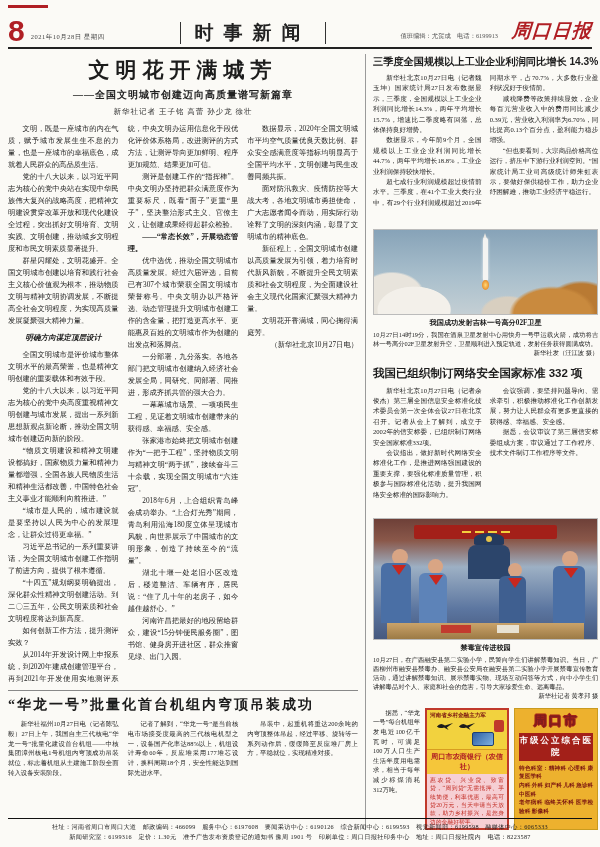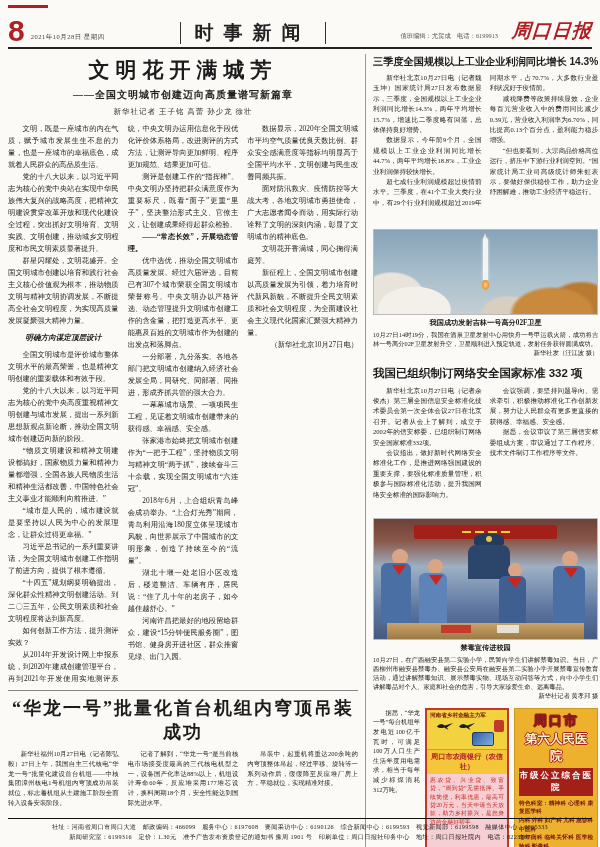--- a/index.html
+++ b/index.html
@@ -78,21 +78,21 @@
   .bank-card{width:20px;height:12px;background:linear-gradient(135deg,#2e5fa3,#7fb2e0);border-radius:2px;margin-left:42px;border:1px solid #1d3f73;}
   .ad-bank-name{background:#f5c63a;color:#b01f24;font-weight:bold;font-size:7.2px;text-align:center;padding:2px 0;border-top:1px solid #d89c20;}
   .ad-bank-body{font-size:5.8px;line-height:8.4px;color:#c0271e;padding:2px 3px;text-align:justify;flex:1;}
   .ad-hosp{flex:1;background:#edb12e;border:1px solid #c99b20;box-sizing:border-box;padding:3px 4px;text-align:center;display:flex;flex-direction:column;}
   .hosp-city{font-size:13px;font-weight:bold;color:#7f1d1d;text-shadow:1px 0 #a32019,-1px 0 #a32019,0 1px #a32019,0 -1px #a32019;letter-spacing:2px;}
   .hosp-name{font-size:12.5px;font-weight:bold;color:#fdf3c8;text-shadow:1px 0 #a32019,-1px 0 #a32019,0 1px #a32019,0 -1px #a32019;margin-top:1px;}
   .hosp-banner{background:#a32019;color:#fff;font-size:8.5px;font-weight:bold;letter-spacing:2px;margin:3px 0;padding:2px 0;}
   .hosp-depts{font-size:5.7px;line-height:8.6px;color:#7a1410;font-weight:bold;text-align:justify;flex:1;}
   
   .bottom-art{border-top:1px solid #888;margin-top:5px;padding-top:4px;}
-  .b-head{font-size:18px;font-weight:bold;text-align:center;letter-spacing:2px;margin:1px 0 5px;}
+  .b-head{font-size:14px;font-weight:bold;letter-spacing:2px;margin:1px 0 5px;}
   .bcols{columns:3;column-gap:9px;column-fill:auto;height:62px;font-size:6.4px;line-height:9.8px;text-align:justify;}
   
   .footer{position:absolute;left:8px;right:8px;bottom:6px;border-top:1.5px solid #111;padding-top:3px;}
   .footer div{font-size:6.2px;color:#222;text-align:center;line-height:9.5px;letter-spacing:.3px;}
 </style>
 </head>
 <body>
 
 <div class="top-red-bar"></div>
 
@@ -133,22 +133,22 @@
           <p class="dash">——“常态长效”，开展动态管理。</p>
           <p class="p">优中选优，推动全国文明城市高质量发展。经过六届评选，目前已有307个城市荣获全国文明城市荣誉称号。中央文明办以严格评选、动态管理提升文明城市创建工作的含金量，把打造更高水平、更能惠及百姓的文明城市作为创建的出发点和落脚点。</p>
           <p class="p">一分部署，九分落实。各地各部门把文明城市创建纳入经济社会发展全局，同研究、同部署、同推进，形成齐抓共管的强大合力。</p>
           <p class="p">一幕幕城市场景、一项项民生工程，见证着文明城市创建带来的获得感、幸福感、安全感。</p>
           <p class="p">张家港市始终把文明城市创建作为“一把手工程”，坚持物质文明与精神文明“两手抓”，接续奋斗三十余载，实现全国文明城市“六连冠”。</p>
           <p class="p">2018年6月，上合组织青岛峰会成功举办。“上合灯光秀”期间，青岛利用沿海180度立体呈现城市风貌，向世界展示了中国城市的文明形象，创造了持续至今的“流量”。</p>
           <p class="p">湖北十堰一处老旧小区改造后，楼道整洁、车辆有序，居民说：“住了几十年的老房子，如今越住越舒心。”</p>
           <p class="p">河南许昌把最好的地段留给群众，建设“15分钟便民服务圈”，图书馆、健身房开进社区，群众推窗见绿、出门入园。</p>
           <p class="p">数据显示，2020年全国文明城市平均空气质量优良天数比例、群众安全感满意度等指标均明显高于全国平均水平，文明创建与民生改善同频共振。</p>
           <p class="p">面对防汛救灾、疫情防控等大战大考，各地文明城市勇担使命，广大志愿者闻令而动，用实际行动诠释了文明的深刻内涵，彰显了文明城市的精神底色。</p>
+          <p class="p">新征程上，全国文明城市创建以高质量发展为引领，着力培育时代新风新貌，不断提升全民文明素质和社会文明程度，为全面建设社会主义现代化国家汇聚强大精神力量。</p>
           <p class="p">文明花开香满城，同心掬得满庭芳。</p>
-          <p class="p">新征程上，全国文明城市创建以高质量发展为引领，着力培育时代新风新貌，不断提升全民文明素质和社会文明程度，为全面建设社会主义现代化国家汇聚强大精神力量。</p>
           <p class="sign">（新华社北京10月27日电）</p>
         </div>
     </div>
     <div class="bottom-art">
       <div class="b-head">“华龙一号”批量化首台机组内穹顶吊装成功</div>
       <div class="bcols">
           <p class="p">新华社福州10月27日电（记者陈弘毅）27日上午，我国自主三代核电“华龙一号”批量化建设首台机组——中核集团漳州核电1号机组内穹顶成功吊装就位，标志着机组从土建施工阶段全面转入设备安装阶段。</p>
           <p class="p">记者了解到，“华龙一号”是当前核电市场接受度最高的三代核电机型之一，设备国产化率达88%以上，机组设计寿命60年，反应堆采用177堆芯设计，换料周期18个月，安全性能达到国际先进水平。</p>
           <p class="p">吊装中，起重机将重达200余吨的内穹顶整体吊起，经过平移、旋转等一系列动作后，缓缓降至反应堆厂房上方，平稳就位，实现精准对接。</p>
         </div>
@@ -233,21 +233,20 @@
           </div>
           <div class="seal"></div>
           <div class="bank-card"></div>
         </div>
         <div class="ad-bank-name">周口市农商银行（农信社）</div>
         <div class="ad-bank-body">惠农贷、兴业贷、致富贷，“周到贷”无需抵押、手续简便，利率优惠，最高可贷20万元，当天申请当天放款，助力乡村振兴，是您身边的金融好帮手。</div>
 
       </div>
       <div class="ad-hosp">
         <div class="hosp-city">周口市</div>
-        <div class="hosp-name">第六人民医院</div>
         <div class="hosp-banner">市级公立综合医院</div>
         <div class="hosp-depts">
             <div>特色科室：精神科 心理科 康复医学科</div>
             <div>内科 外科 妇产科 儿科 急诊科 中医科</div>
             <div>老年病科 临终关怀科 医学检验科 影像科</div>
           </div>
 
       </div>
     </div>
   </div>

